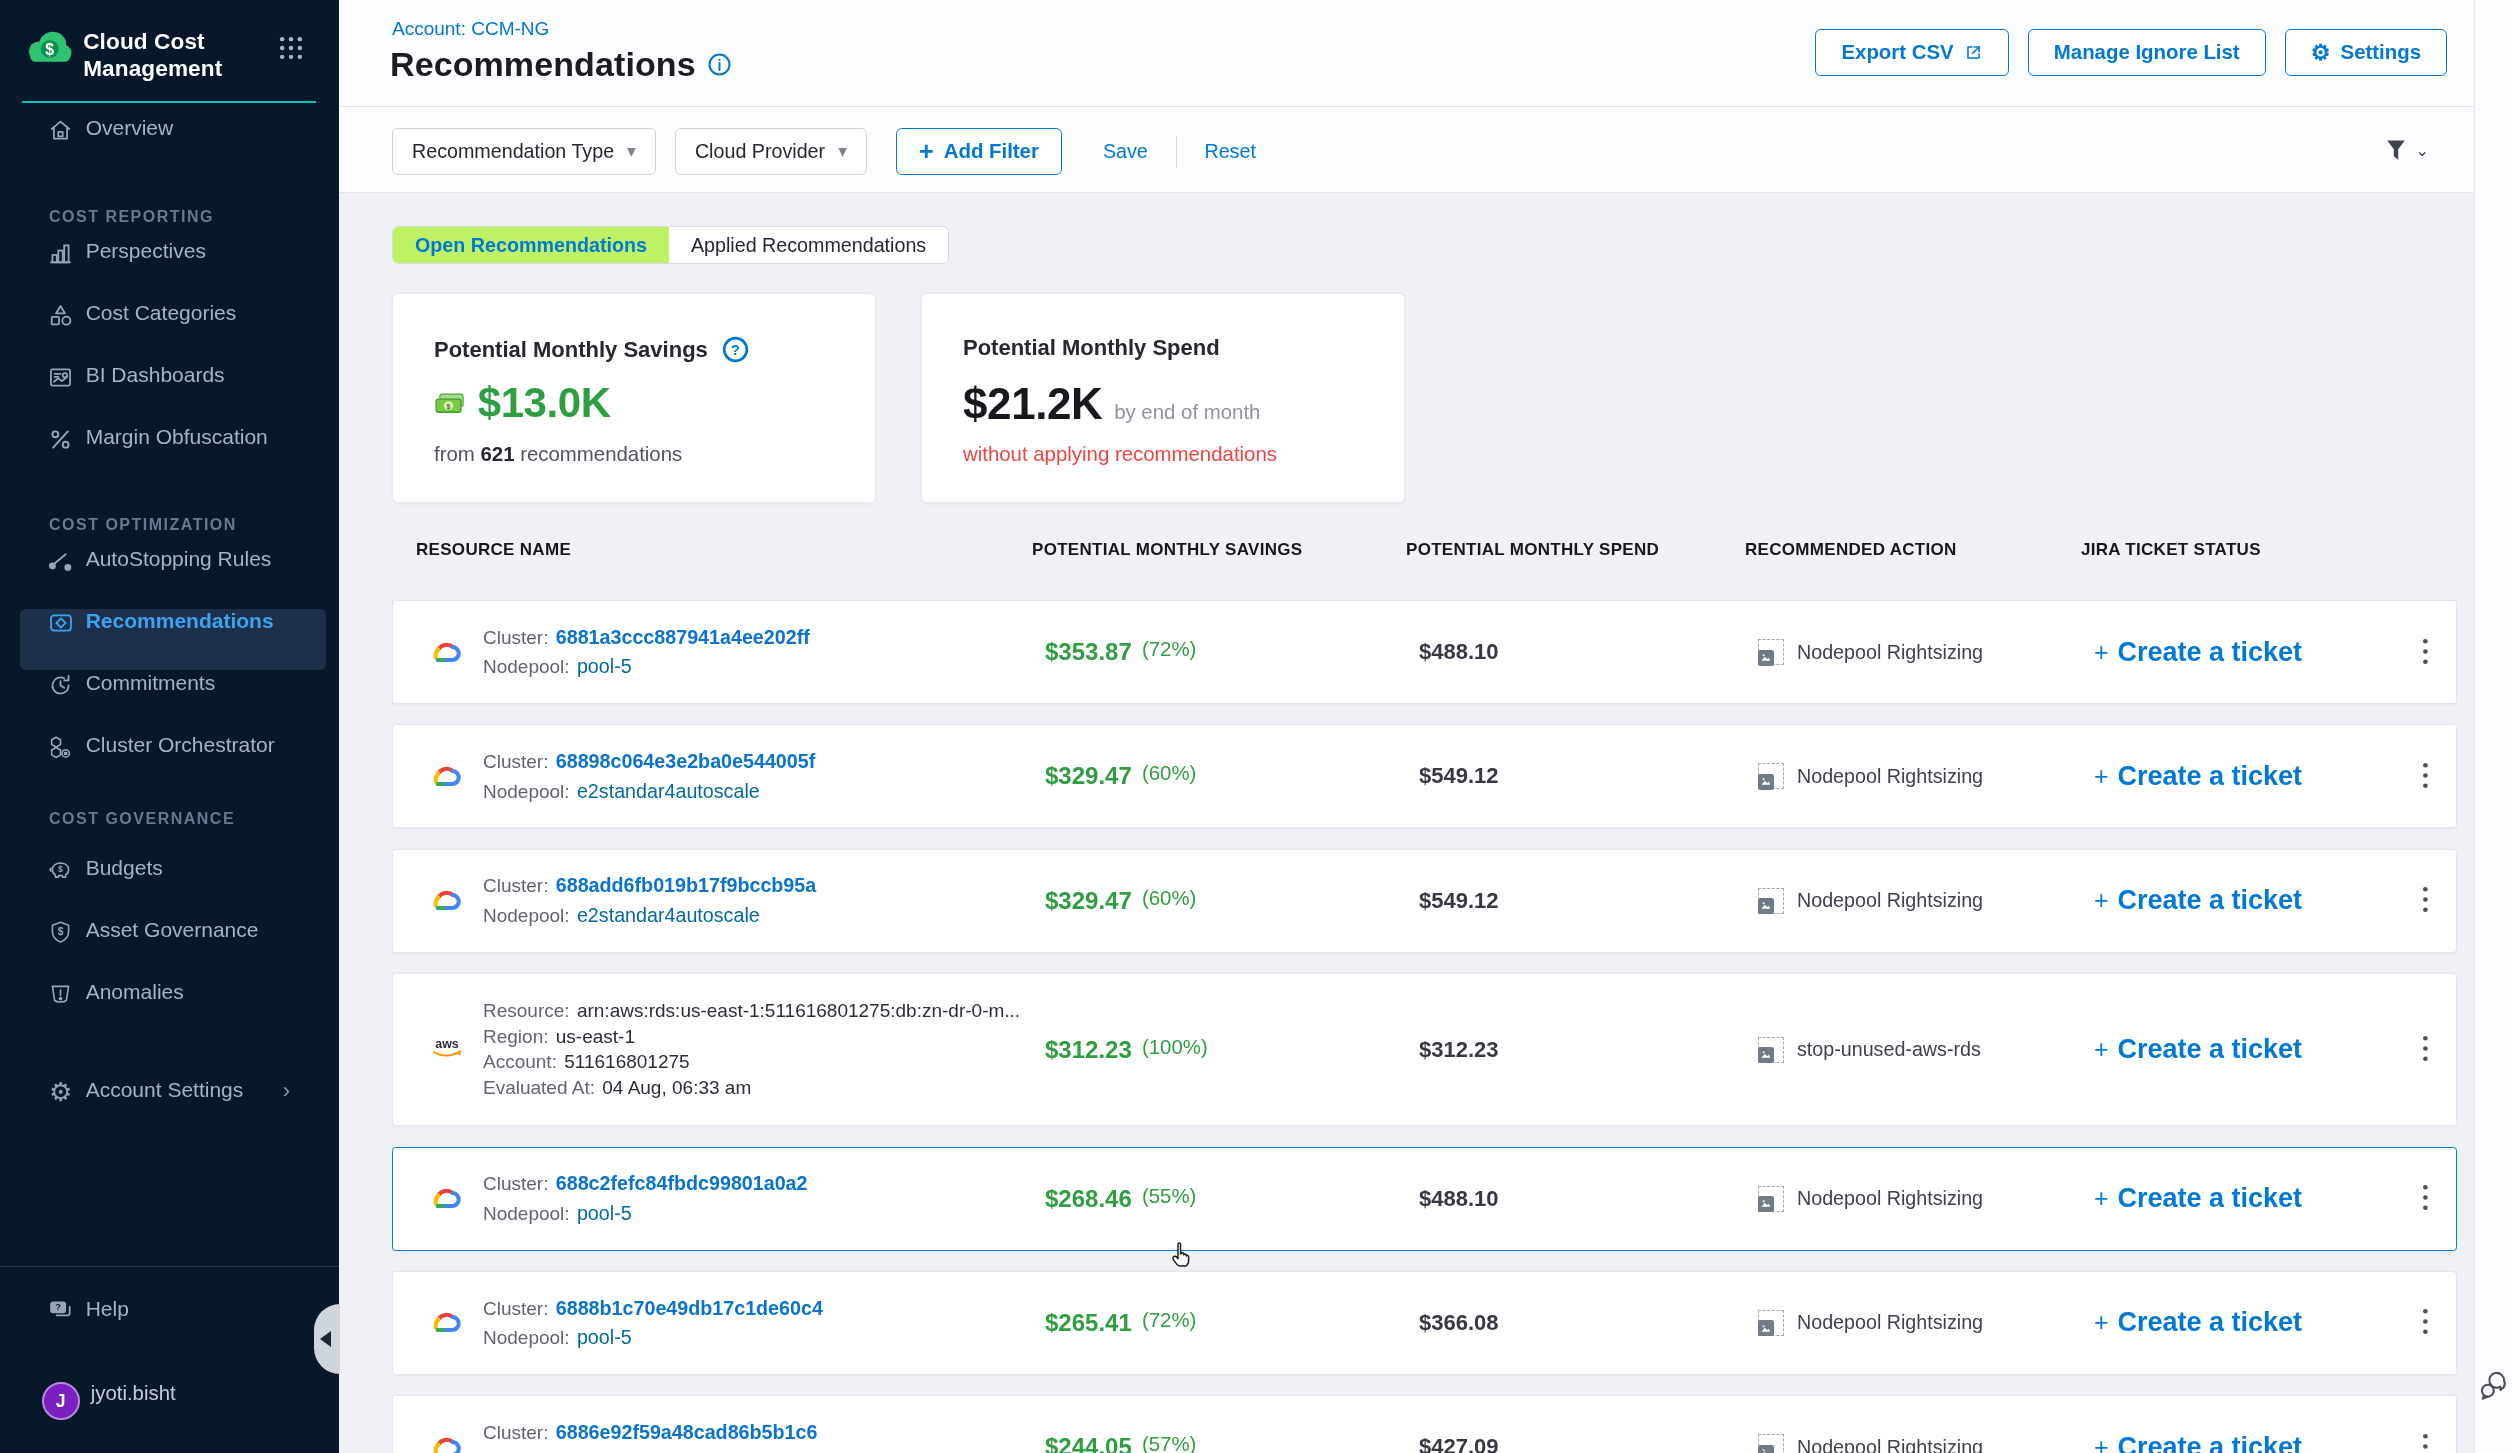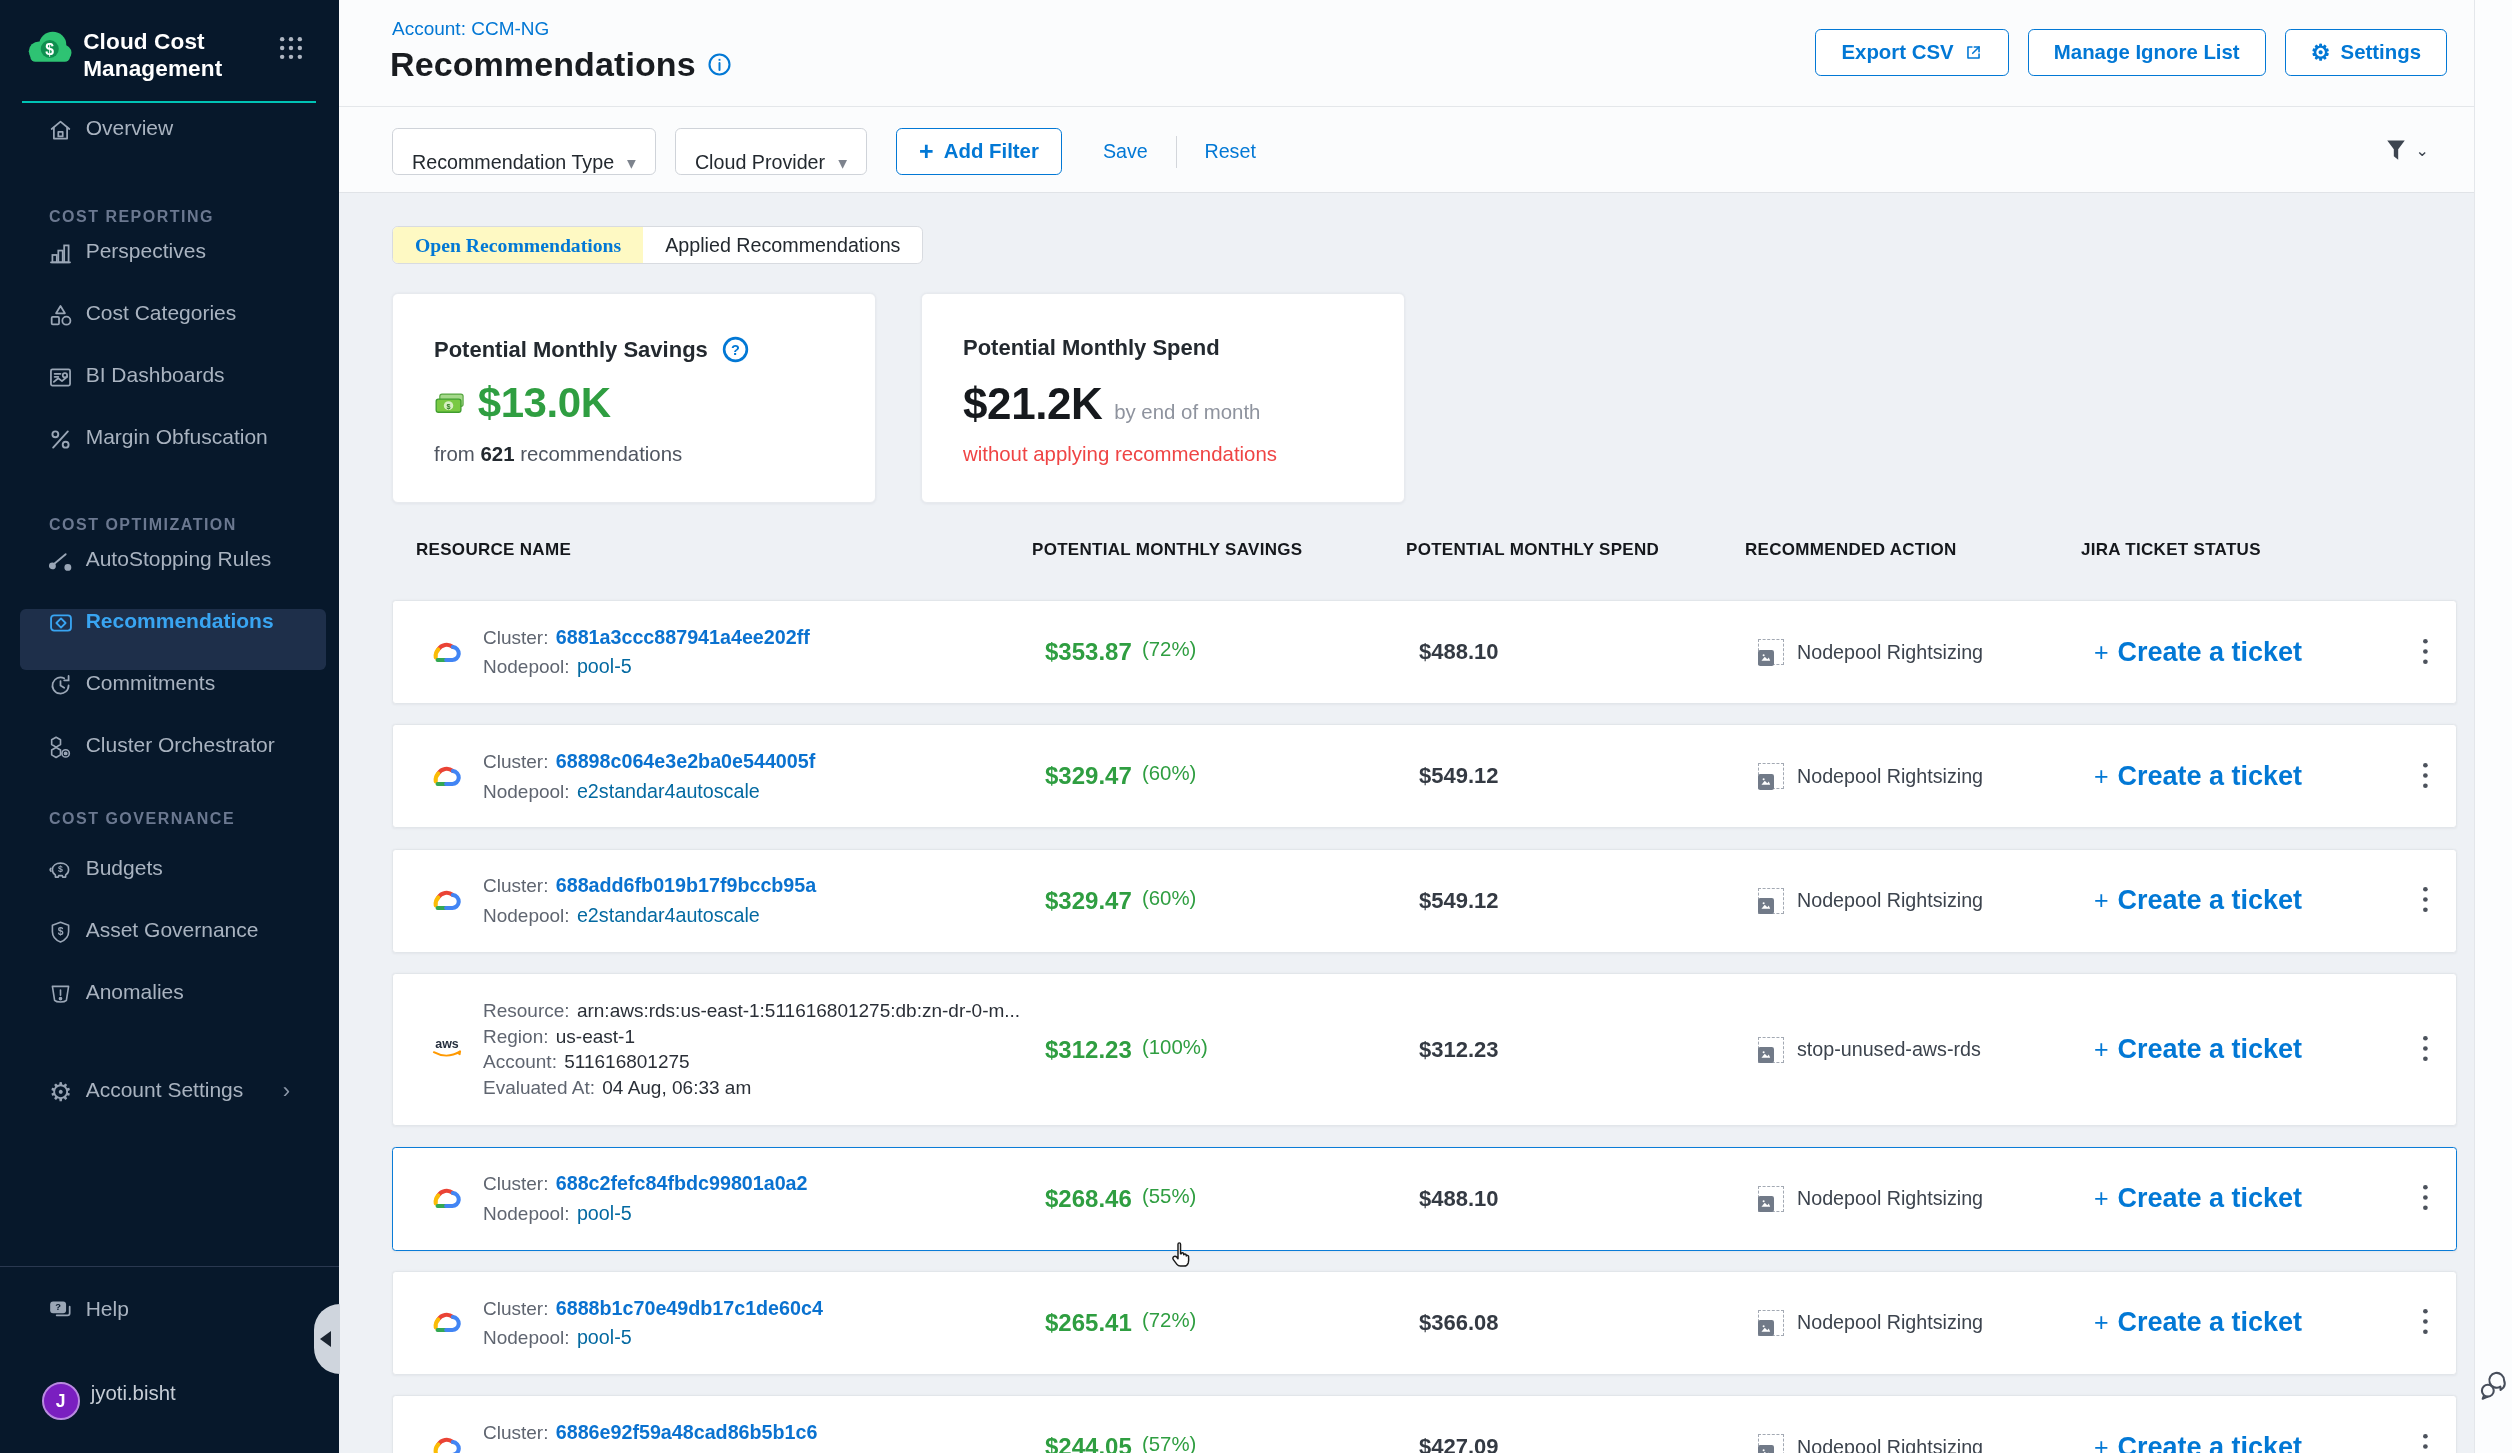--- a/index.html
+++ b/index.html
@@ -31,33 +31,33 @@
   .main { position:absolute; left:339px; top:0; right:0; bottom:0; }
   .main-header { position:absolute; left:0; top:0; right:0; height:107px; background:#fbfcfd; border-bottom:0.7px solid #e4e7ea; }
   .account-link { position:absolute; left:53px; top:17.5px; font-size:19px; color:#0277d4; cursor:pointer; }
   .page-title-row { position:absolute; left:51px; top:45px; display:flex; align-items:center; }
   .page-title { font-size:34px; font-weight:bold; color:#191c20; letter-spacing:0.1px; }
   .hdr-actions { position:absolute; right:65px; top:29px; display:flex; gap:19px; }
   .btn-outline { height:47px; display:flex; align-items:center; justify-content:center; gap:10.2px; padding:0 25px; background:#ffffff; border:1.5px solid #0278d5; border-radius:5.8px; color:#0278d5; font-size:20.4px; font-weight:bold; cursor:pointer; white-space:nowrap; }
 
   .filter-bar { position:absolute; left:0; top:107px; right:0; height:86px; background:#fbfcfd; border-bottom:0.7px solid #e0e3e7; }
   .filter-inner { position:absolute; left:53px; top:21px; display:flex; align-items:center; }
-  .pill { height:47px; display:flex; align-items:flex-end; gap:13px; padding:0 19px; border:1.5px solid #cfd3d9; border-radius:5.8px; background:#fff; font-size:19.7px; color:#23292f; font-weight:500; cursor:pointer; white-space:nowrap; }
+  .pill { height:47px; display:flex; align-items:center; gap:13px; padding:0 19px; border:1.5px solid #cfd3d9; border-radius:5.8px; background:#fff; font-size:19.7px; color:#23292f; font-weight:500; cursor:pointer; white-space:nowrap; }
   .pill .chev { color:#7d838d; font-size:17.5px; }
   .add-filter { height:47px; display:flex; align-items:center; gap:10.2px; padding:0 22px; border:1.5px solid #0278d5; border-radius:5.8px; background:#fff; color:#0278d5; font-size:20.4px; font-weight:bold; cursor:pointer; white-space:nowrap; }
   .txt-link { color:#0278d5; font-size:19.7px; font-weight:500; cursor:pointer; }
   .v-sep { width:0.7px; height:32px; background:#d3d6db; }
   .funnel-wrap { position:absolute; right:83px; top:29px; display:flex; align-items:center; gap:5.8px; cursor:pointer; }
 
   .content { position:absolute; left:0; top:194px; right:0; bottom:0; overflow:hidden; }
 
   
   .tabs { position:absolute; left:53px; top:32px; display:flex; height:38px; border:1.5px solid #d8dbe0; border-radius:5.8px; overflow:hidden; background:#fff; }
   .tab { display:flex; align-items:center; padding:0 22px; font-size:19.7px; color:#23292f; cursor:pointer; white-space:nowrap; }
-  .tab.active { background:#fef9c3; color:#0278d5; font-weight:bold;font-family:Liberation Serif, serif; }
+  .tab.active { background:#bef264; color:#0278d5; font-weight:bold; }
 
   
   .card { position:absolute; top:99px; height:210px; background:#fff; border:0.7px solid #e7eaee; border-radius:5.8px; box-shadow:0 0.7px 2.9px rgba(40,41,61,.06); }
   .card.savings { left:53px; width:484px; }
   .card.spend { left:582px; width:484px; }
   .card-title-row { position:absolute; left:41px; top:41px; display:flex; align-items:center; gap:13px; }
   .card-title { font-size:22px; font-weight:bold; color:#23292f; }
   .big-row { position:absolute; left:41px; top:85px; display:flex; align-items:baseline; gap:11.7px; }
   .big-green { font-size:42px; font-weight:bold; color:#2f9e41; letter-spacing:-0.4px; }
   .big-dark { font-size:44px; font-weight:bold; color:#16191d; letter-spacing:-0.4px; }

